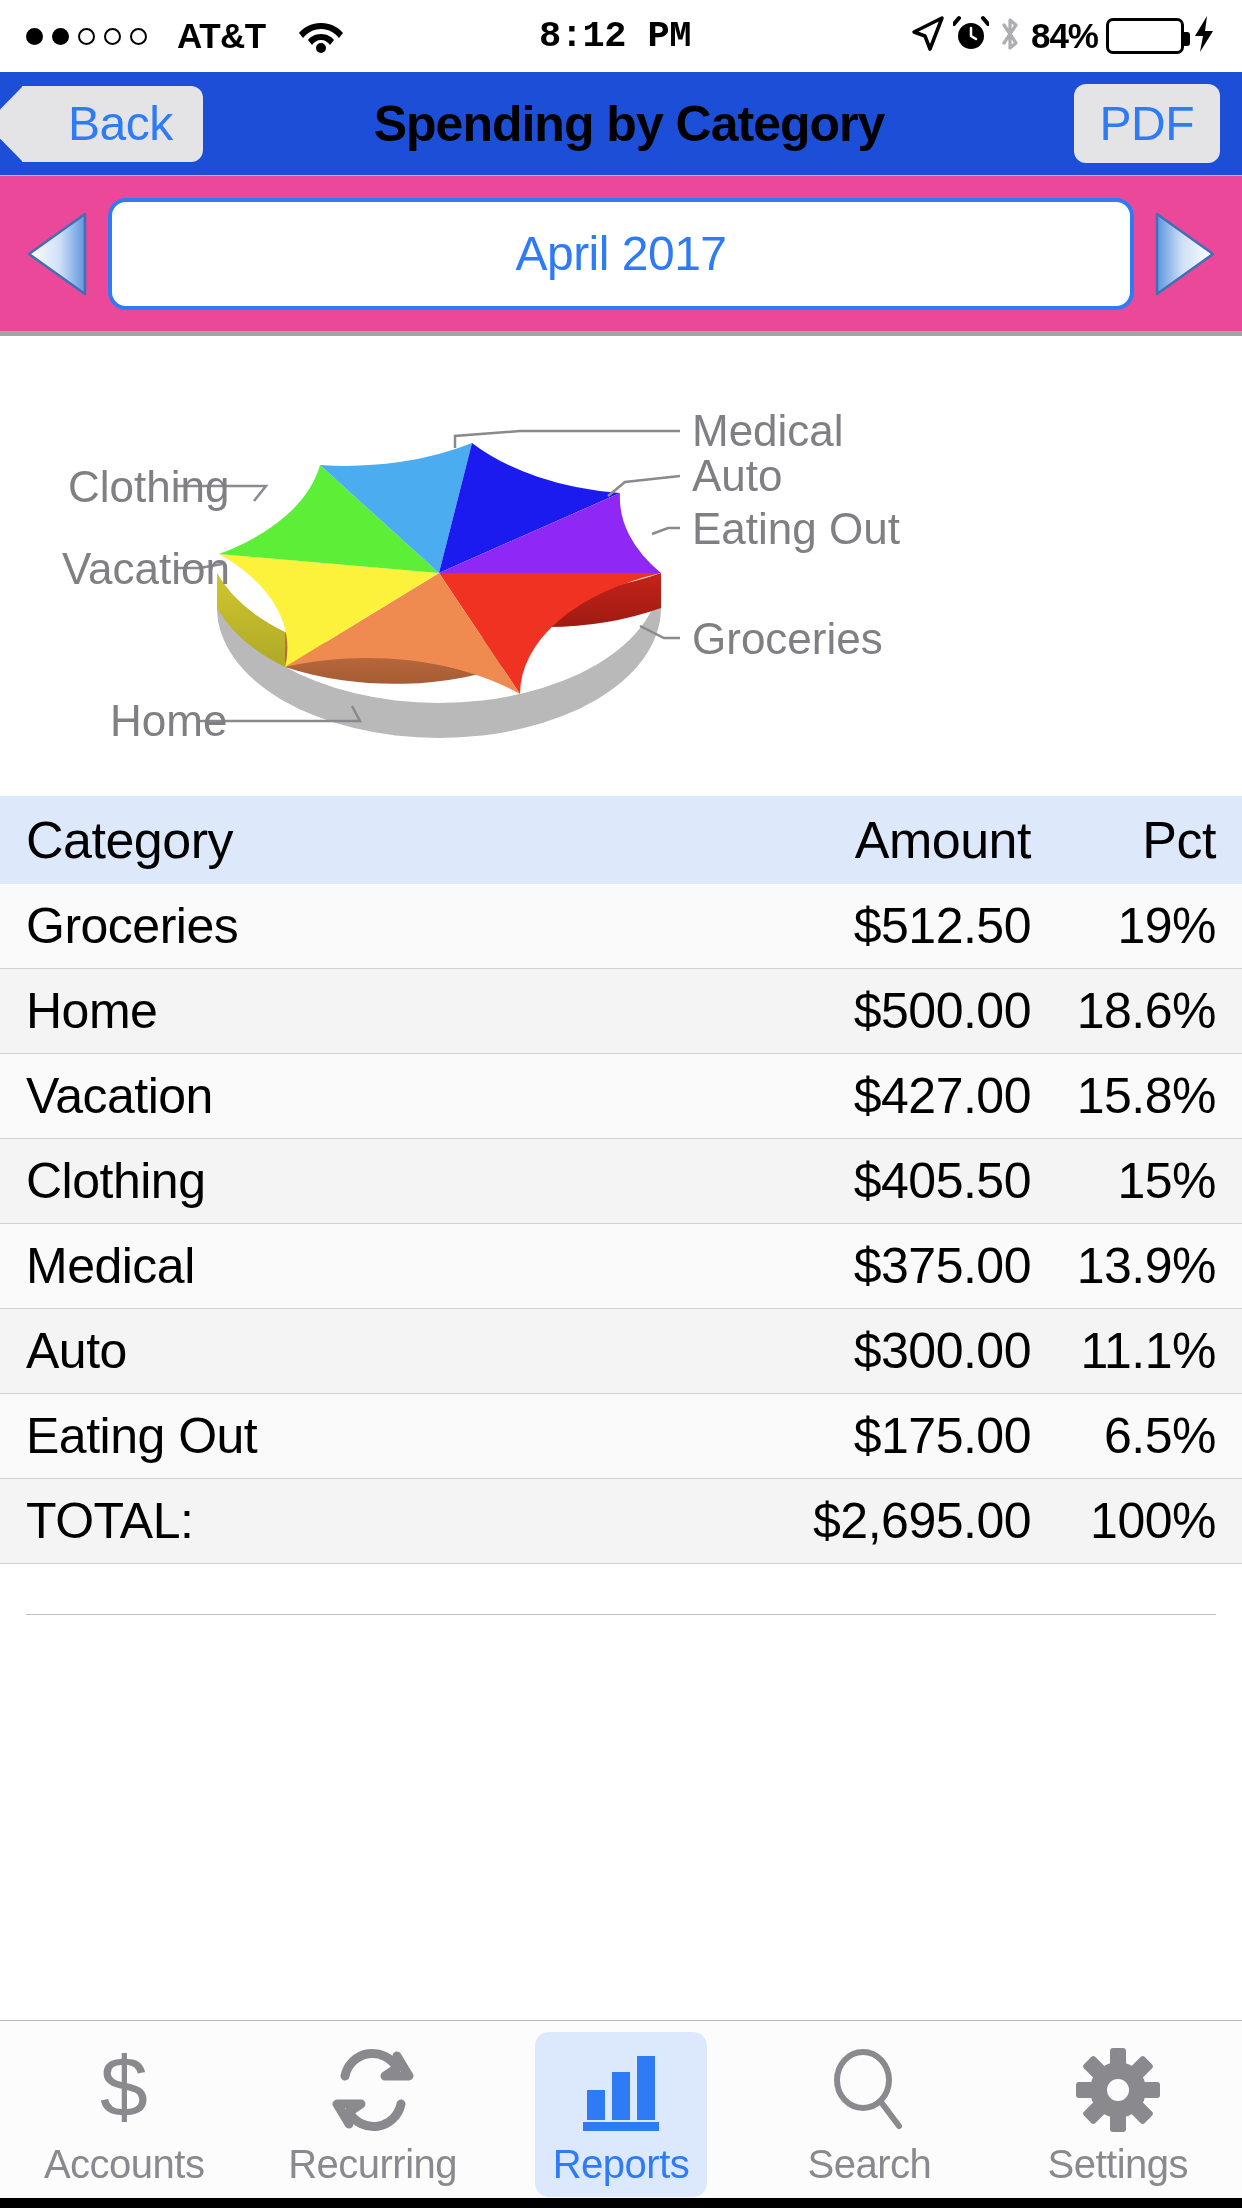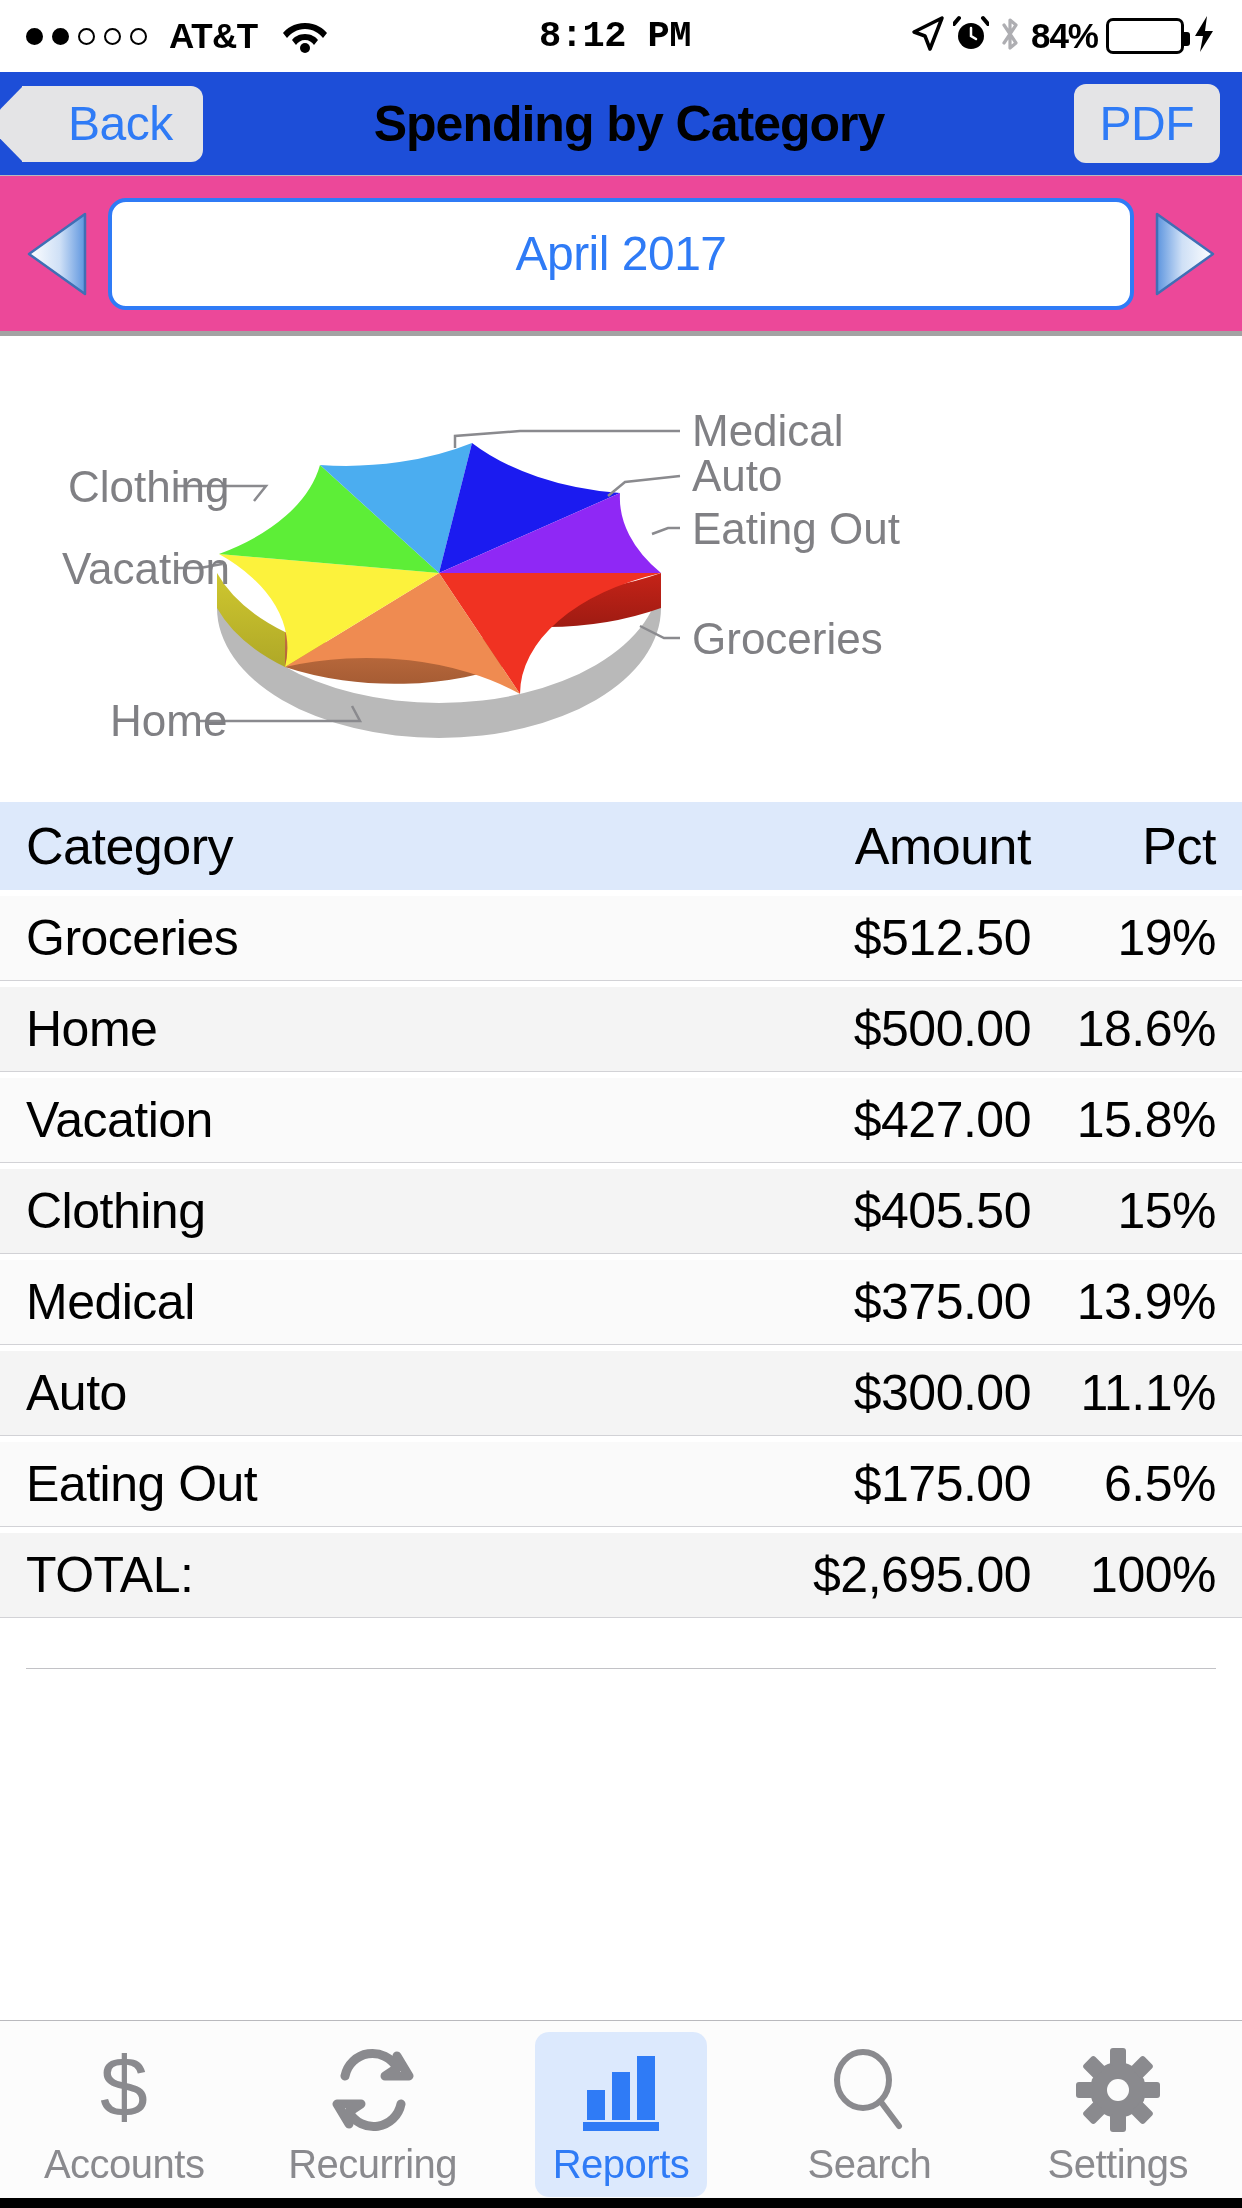--- a/index.html
+++ b/index.html
@@ -12,21 +12,21 @@
   }
 
   
   .status-bar{
     height:72px; width:100%;
     display:flex; align-items:center;
     background:#ffffff;
     position:relative;
     padding:0 26px;
   }
-  .sb-left{ display:flex; align-items:center; gap:8px; }
+  .sb-left{ display:flex; align-items:center; gap:16px; }
   .dots{ display:flex; align-items:center; gap:9px; margin-right:14px; }
   .dot{ width:17px; height:17px; border-radius:50%; border:2.5px solid #000; }
   .dot.filled{ background:#000; }
   .carrier{ font-size:35px; font-weight:600; letter-spacing:-0.5px; color:#000; }
   .wifi{ margin-left:16px; }
   .sb-center{
     position:absolute; left:0; right:12px; text-align:center;
     font-size:37px; font-weight:600; color:#000; letter-spacing:-0.5px;
     pointer-events:none;
     font-family:Liberation Mono, monospace;
@@ -115,21 +115,20 @@
   }
   .chart-svg{ position:absolute; top:0; left:0; }
 
   
   .table-wrap{ width:100%; background:#ffffff; }
   .trow{
     display:flex; align-items:center;
     height:85px;
     padding:0 26px;
     border-bottom:1px solid #d2d2d6;
-    margin-top:6px;
   }
   .trow.header{
     background:#DDE9FB; border-bottom:none; height:88px;
   }
   .trow.odd{ background:#FAFAFA; }
   .trow.even{ background:#F4F4F4; }
   .c-cat{ flex:1 1 auto; text-align:left; }
   .c-amt{ width:340px; text-align:right; }
   .c-pct{ width:185px; text-align:right; }
   .trow.header .c-cat,

